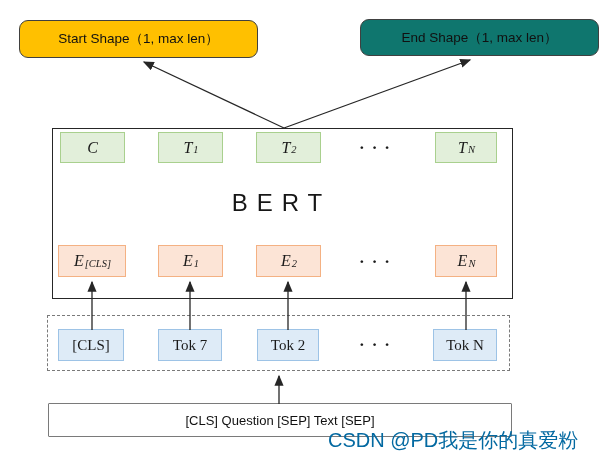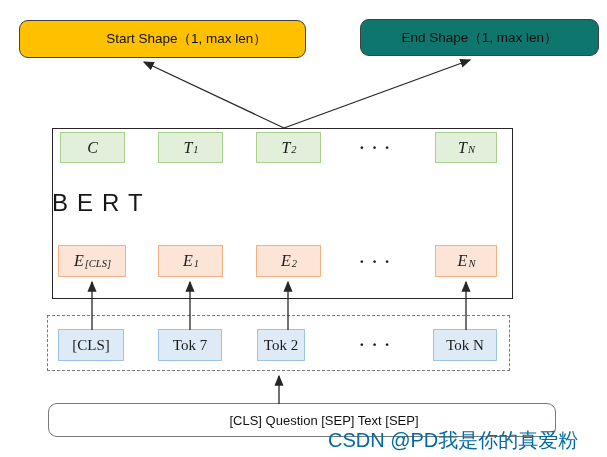--- a/index.html
+++ b/index.html
@@ -11,31 +11,31 @@
     overflow:hidden;
   }
   
   .shape{
     position:absolute;
     border:1.6px solid #404040;
     border-radius:9px;
     display:flex;align-items:center;justify-content:center;
     font-size:13.5px;color:#111;
   }
-  .shape.start{left:19px;top:20px;width:237px;height:36px;background:#FFC000;padding-left:48px;}
+  .shape.start{left:19px;top:20px;width:237px;height:36px;background:#FFC000;}
   .shape.end{left:360px;top:19px;width:237px;height:35px;background:#0f766e;}
 
   
   .bert-box{
     position:absolute;left:52px;top:128px;width:459px;height:169px;
     border:1.6px solid #262626;background:#ffffff;
   }
   .bert-title{
     position:absolute;left:52px;top:189px;width:459px;
-    font-size:24px;letter-spacing:9px;
+    text-align:center;font-size:24px;letter-spacing:9px;
     color:#161616;font-weight:500;
   }
 
   
   .cell{
     position:absolute;height:31px;
     display:flex;align-items:center;justify-content:center;
     font-family:"Liberation Serif", serif;
     font-size:16px;color:#1a1a1a;
     box-sizing:border-box;
@@ -55,44 +55,44 @@
 
   
   .e0{left:58px;top:245px;width:68px;height:32px;}
   .e1{left:158px;top:245px;width:65px;height:32px;}
   .e2{left:256px;top:245px;width:65px;height:32px;}
   .en{left:435px;top:245px;width:62px;height:32px;}
 
   
   .k0{left:58px;top:329px;width:66px;height:32px;}
   .k1{left:158px;top:329px;width:64px;height:32px;}
-  .k2{left:257px;top:329px;width:48px;height:32px;}
+  .k2{left:257px;top:329px;width:62px;height:32px;}
   .kn{left:433px;top:329px;width:64px;height:32px;}
 
   .dots{
     position:absolute;width:56px;text-align:center;
     font-family:"Liberation Serif", serif;
     font-weight:bold;font-size:17px;letter-spacing:7px;color:#1a1a1a;
   }
   .dots.row-out{left:350px;top:138px;}
   .dots.row-emb{left:350px;top:252px;}
   .dots.row-tok{left:350px;top:335px;}
 
   
   .dashed-box{
     position:absolute;left:47px;top:315px;width:463px;height:56px;
     border:1.8px dashed #7a7a7a;background:transparent;box-sizing:border-box;
   }
 
   
   .input-box{
     position:absolute;left:48px;top:403px;width:462px;height:32px;
-    border:1.6px solid #7a7a7a;border-radius:9px;background:#ffffff;
+    border:1.6px solid #7a7a7a;border-radius:1px;background:#ffffff;
     display:flex;align-items:center;justify-content:center;
-    font-size:13px;color:#111;padding-left:44px;
+    font-size:13px;color:#111;
   }
 
   .watermark{
     position:absolute;left:328px;top:427px;
     font-size:20px;color:#0369a1;white-space:nowrap;
     z-index:5;
   }
 
   svg.arrows{position:absolute;left:0;top:0;pointer-events:none;z-index:3;}
 </style>

